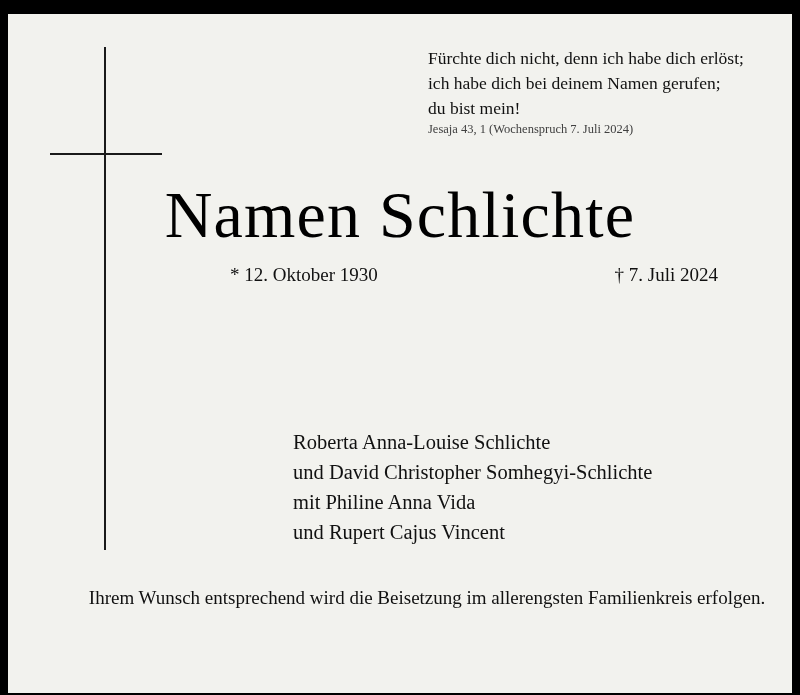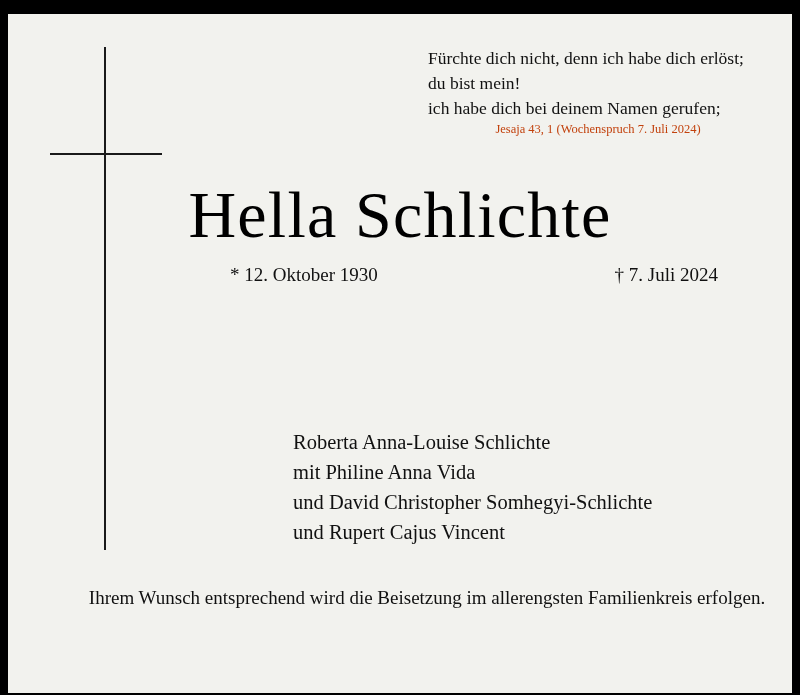--- a/index.html
+++ b/index.html
@@ -50,22 +50,22 @@
     color: #111111;
     text-align: left;
   }
   .verse-line { display: block; white-space: nowrap; }
   .verse-source {
     position: absolute;
     left: 420px;
     top: 108px;
     width: 340px;
     font-size: 12.5px;
-    color: #c2410c;
-    text-align: center;
+    color: #404040;
+    text-align: left;
   }
   
   .name {
     position: absolute;
     left: 0;
     top: 168px;
     width: 784px;
     text-align: center;
     font-size: 66px;
     letter-spacing: 1.2px;
@@ -133,36 +133,36 @@
 </head>
 <body>
 
 <div class="obituary">
 
   <div class="cross-vert"></div>
   <div class="cross-horiz"></div>
 
   <div class="verse">
     <span class="verse-line">Fürchte dich nicht, denn ich habe dich erlöst;</span>
+    <span class="verse-line">ich habe dich bei deinem Namen gerufen;</span>
     <span class="verse-line">du bist mein!</span>
-    <span class="verse-line">ich habe dich bei deinem Namen gerufen;</span>
   </div>
   <div class="verse-source">Jesaja 43, 1 (Wochenspruch 7. Juli 2024)</div>
 
-  <div class="name">Hella Schlichte</div>
+  <div class="name">Namen Schlichte</div>
 
   <div class="dates">
     <span class="date-birth">* 12. Oktober 1930</span>
     <span class="date-death">† 7. Juli 2024</span>
   </div>
 
 
   <div class="family">
     <span class="family-line">Roberta Anna-Louise Schlichte</span>
+    <span class="family-line">und David Christopher Somhegyi-Schlichte</span>
     <span class="family-line">mit Philine Anna Vida</span>
-    <span class="family-line">und David Christopher Somhegyi-Schlichte</span>
     <span class="family-line">und Rupert Cajus Vincent</span>
   </div>
 
   <div class="closing">Ihrem Wunsch entsprechend wird die Beisetzung im allerengsten Familienkreis erfolgen.</div>
 
 
 </div>
 
 </body></html>

